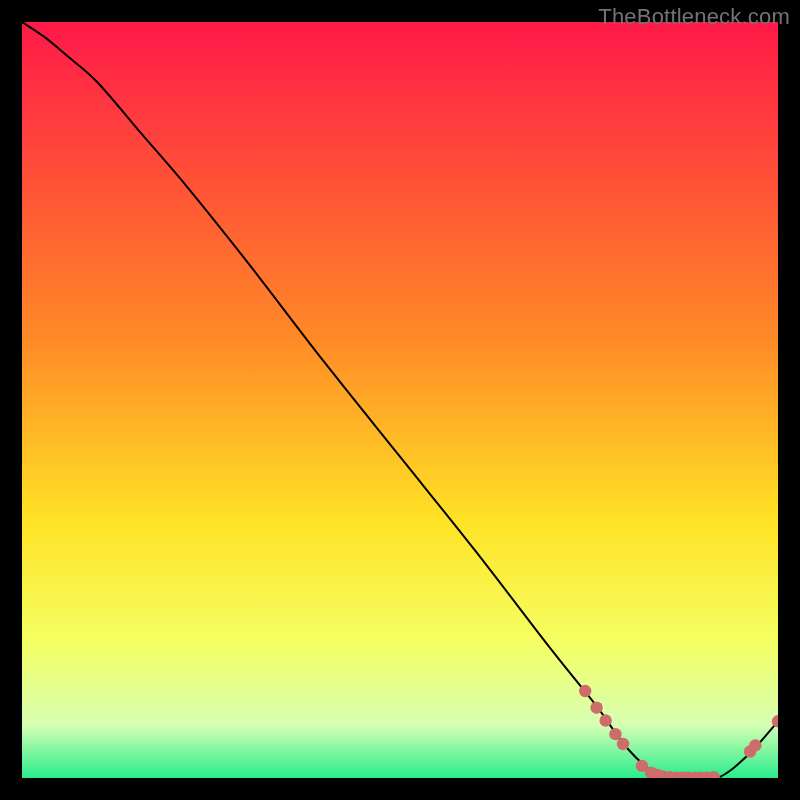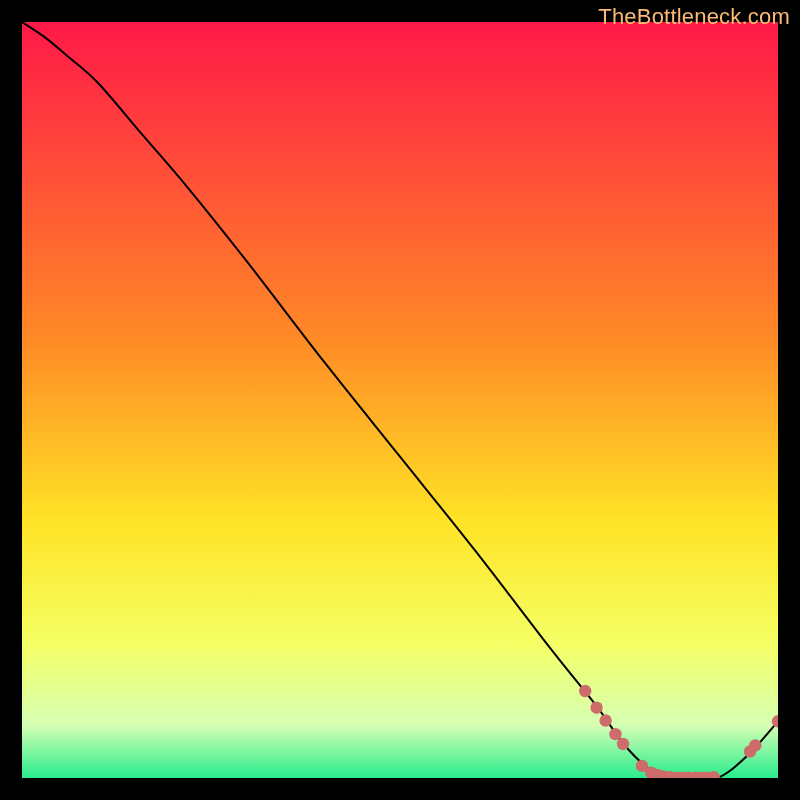--- a/index.html
+++ b/index.html
@@ -21,21 +21,21 @@
     left: 22px;
     top: 22px;
     width: 756px;
     height: 756px;
     overflow: hidden;
   }
   .watermark {
     position: absolute;
     top: 4px;
     right: 10px;
-    color: #fdba74;
+    color: #737373;
     font-size: 22px;
     font-weight: 500;
     letter-spacing: 0.2px;
     user-select: none;
   }
   svg {
     display: block;
   }
 </style>
 </head>

